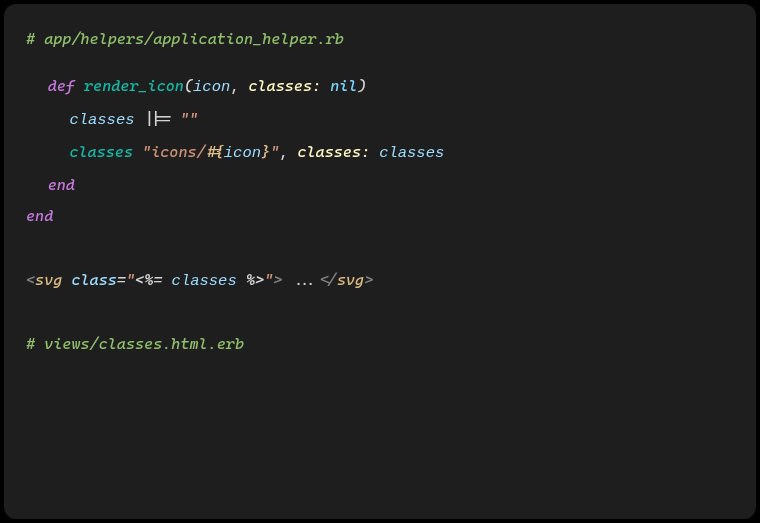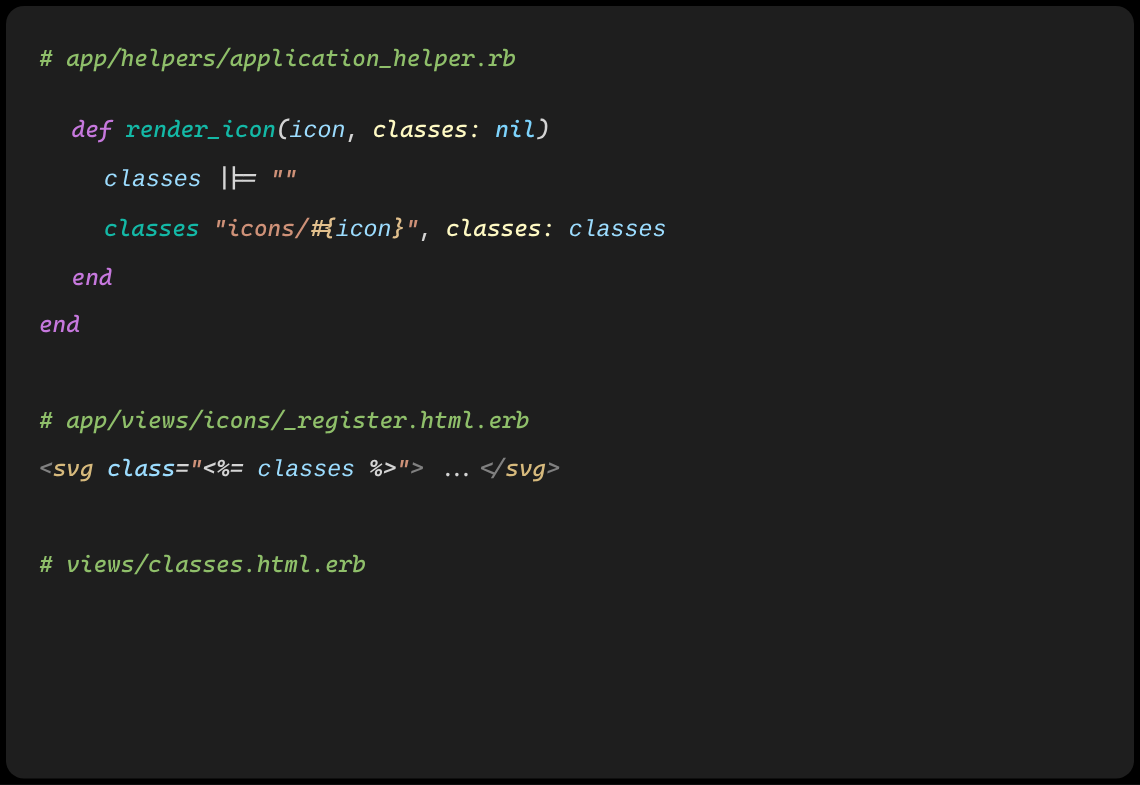--- a/index.html
+++ b/index.html
@@ -63,21 +63,20 @@
   <div class="line indent2"><span class="tok-param">classes</span><span class="tok-op"> ||= </span><span class="tok-str">""</span></div>
 
   <div class="line indent2"><span class="tok-fn">classes</span><span> </span><span class="tok-str">"icons/</span><span class="tok-interp">#{</span><span class="tok-param">icon</span><span class="tok-interp">}</span><span class="tok-str">"</span><span class="tok-op">, </span><span class="tok-kwarg">classes:</span><span> </span><span class="tok-param">classes</span></div>
 
   <div class="line indent1"><span class="tok-kw">end</span></div>
 
   <div class="line"><span class="tok-kw">end</span></div>
 
   <div class="spacer-big"></div>
 
-  <div class="line"><span class="tok-comment"># app/views/icons/_register.html.erb</span></div>
 
   <div class="line"><span class="tok-angle">&lt;</span><span class="tok-tag">svg</span><span> </span><span class="tok-attr">class</span><span class="tok-op">=</span><span class="tok-str">"</span><span class="tok-erb">&lt;%=</span><span class="tok-param"> classes </span><span class="tok-erb">%&gt;</span><span class="tok-str">"</span><span class="tok-angle">&gt;</span><span class="tok-erb"> ...</span><span class="tok-angle">&lt;/</span><span class="tok-tag">svg</span><span class="tok-angle">&gt;</span></div>
 
   <div class="spacer-big"></div>
 
   <div class="line"><span class="tok-comment"># views/classes.html.erb</span></div>
 
 
 </div>
 

